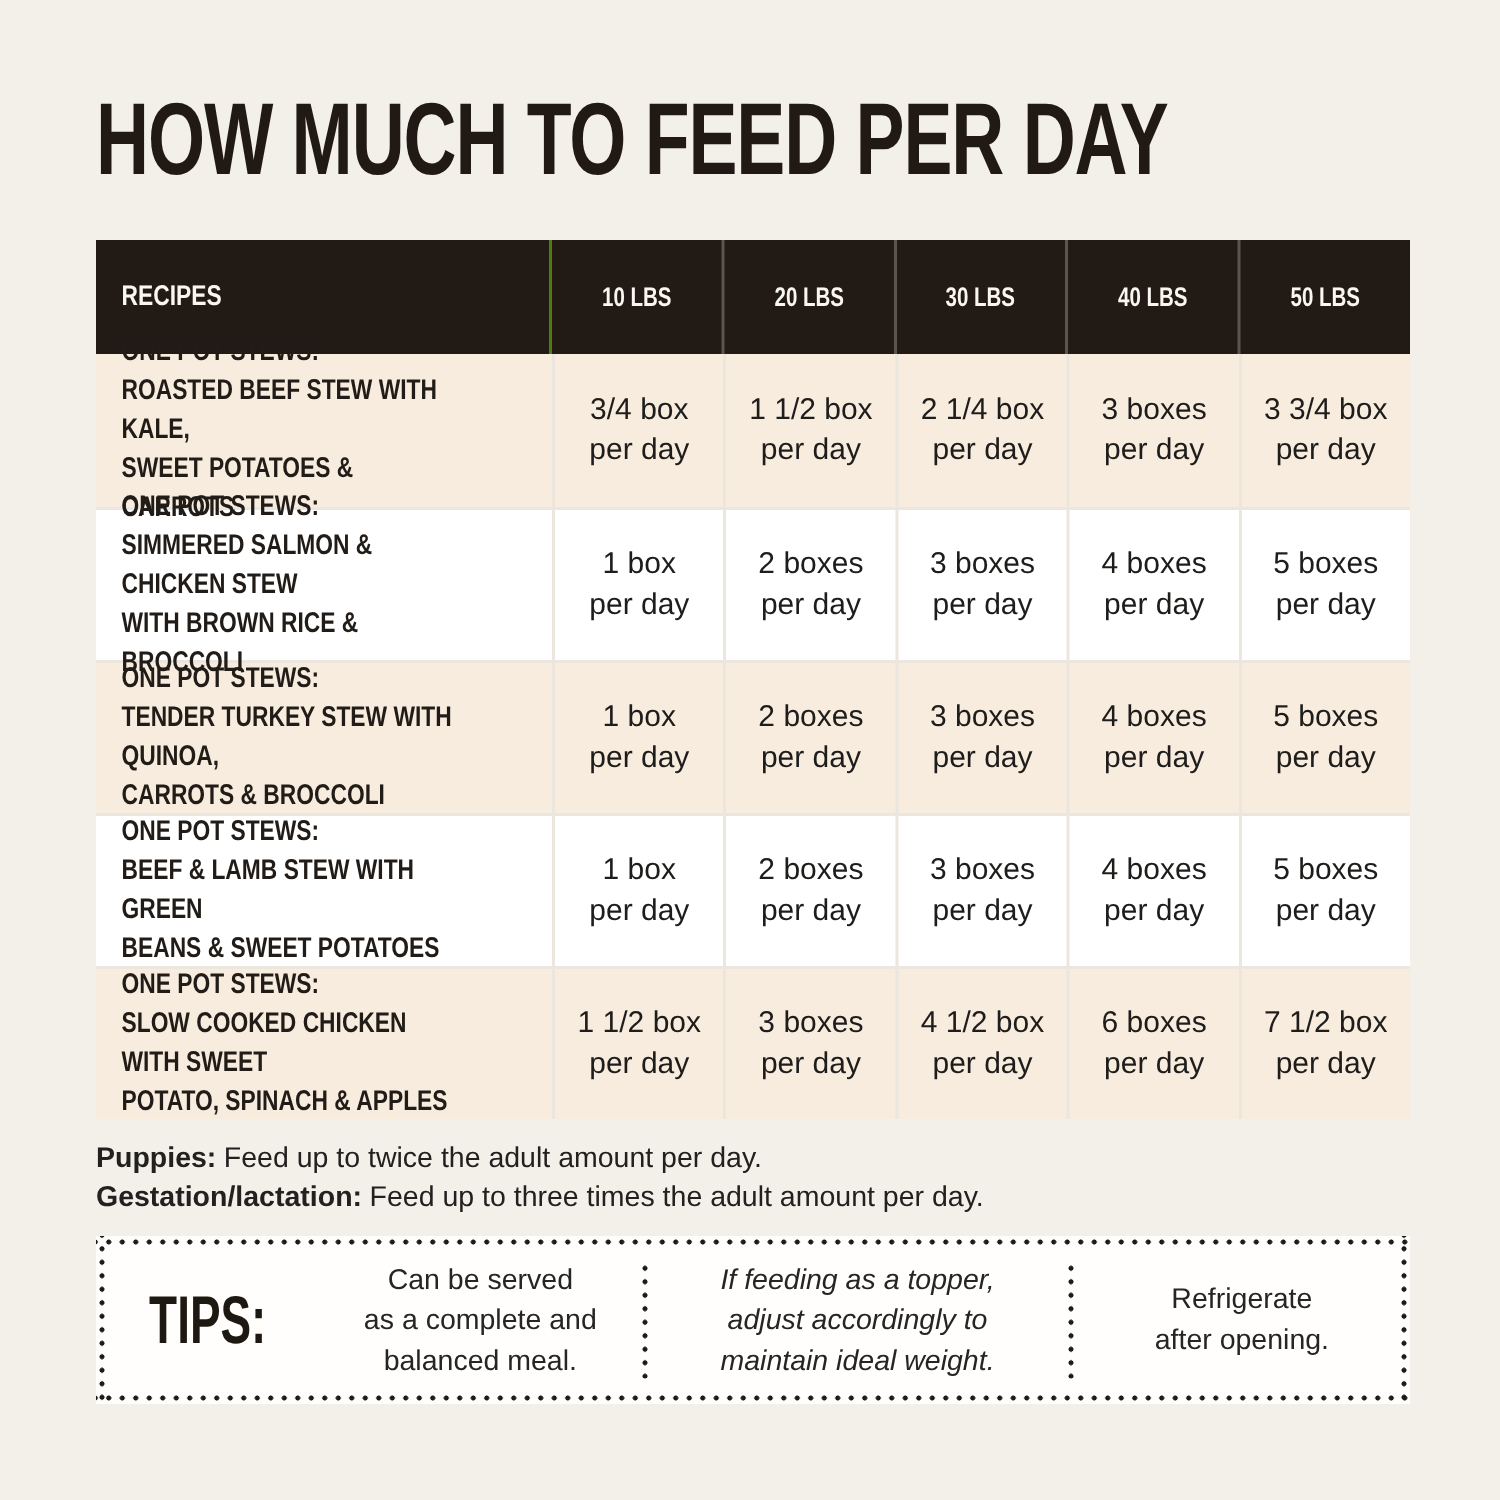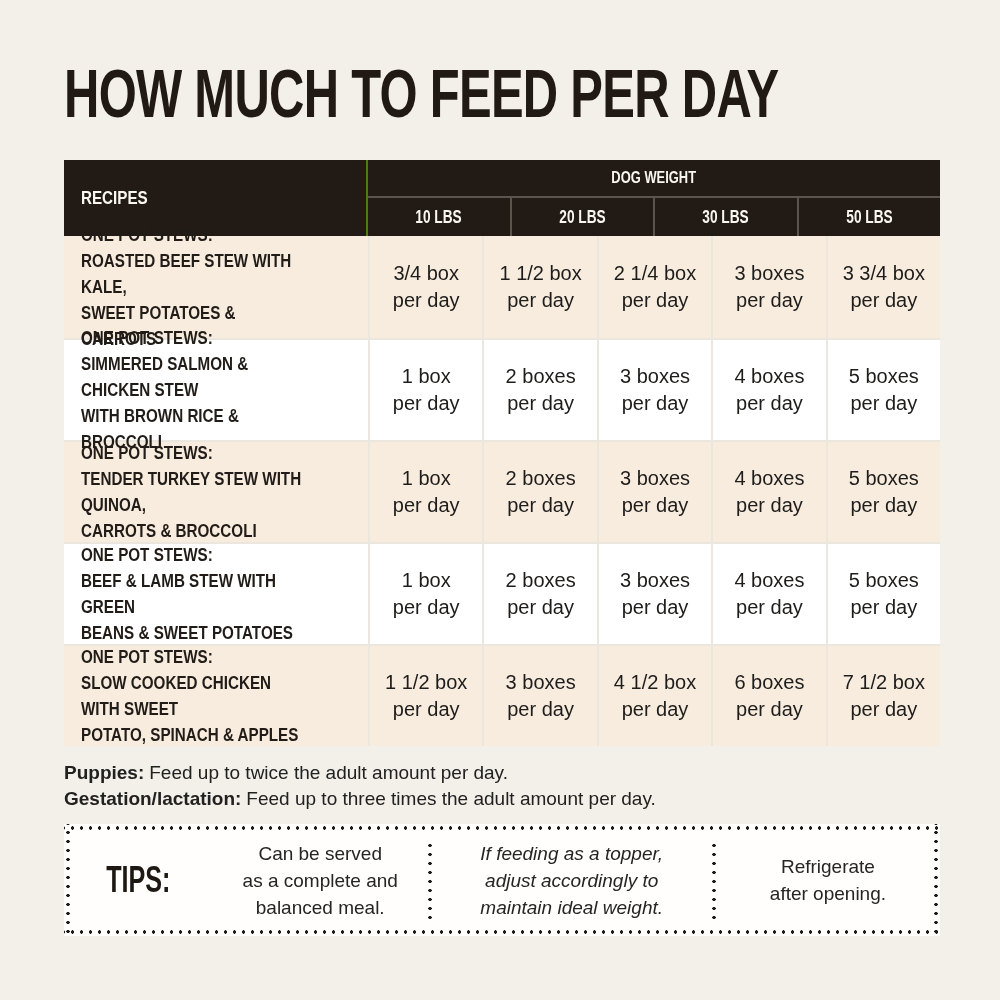--- a/index.html
+++ b/index.html
@@ -117,21 +117,21 @@
       radial-gradient(circle, var(--dot) 1.5px, transparent 1.9px);
     background-size: 9px 4px, 9px 4px, 4px 9px, 4px 9px;
     background-position: 4px 2px, 4px calc(100% - 2px), 2px 4px, calc(100% - 2px) 4px;
     background-repeat: repeat-x, repeat-x, repeat-y, repeat-y;
   }
   .tips-label {
     width: 17%;
     display: flex;
     align-items: center;
     justify-content: center;
-    font-size: 37px;
+    font-size: 45px;
     color: #1d1812;
     text-align: right;
   }
   .tips-label .cond-center { transform: scaleX(0.68); }
   .tip {
     display: flex;
     align-items: center;
     justify-content: center;
     text-align: center;
     font-size: 19px;
@@ -156,32 +156,32 @@
 <div class="container">
 
   <div class="page-title">HOW MUCH TO FEED PER DAY</div>
 
   <div class="feed-table">
     <div class="thead">
       <div class="th-recipes">
         <span class="cond cond-left">RECIPES</span>
       </div>
       <div class="th-weights">
-        <div class="th-dogweight">
-          <span class="cond cond-center">DOG WEIGHT</span>
-        </div>
         <div class="th-lbs-row">
           <div class="th-lbs">
               <span class="cond cond-center">10 LBS</span>
             </div>
           <div class="th-lbs">
               <span class="cond cond-center">20 LBS</span>
             </div>
           <div class="th-lbs">
               <span class="cond cond-center">30 LBS</span>
+            </div>
+          <div class="th-lbs">
+              <span class="cond cond-center">40 LBS</span>
             </div>
           <div class="th-lbs">
               <span class="cond cond-center">50 LBS</span>
             </div>
         </div>
       </div>
     </div>
 
     <div class="trow shaded">
       <div class="cell-recipe">

